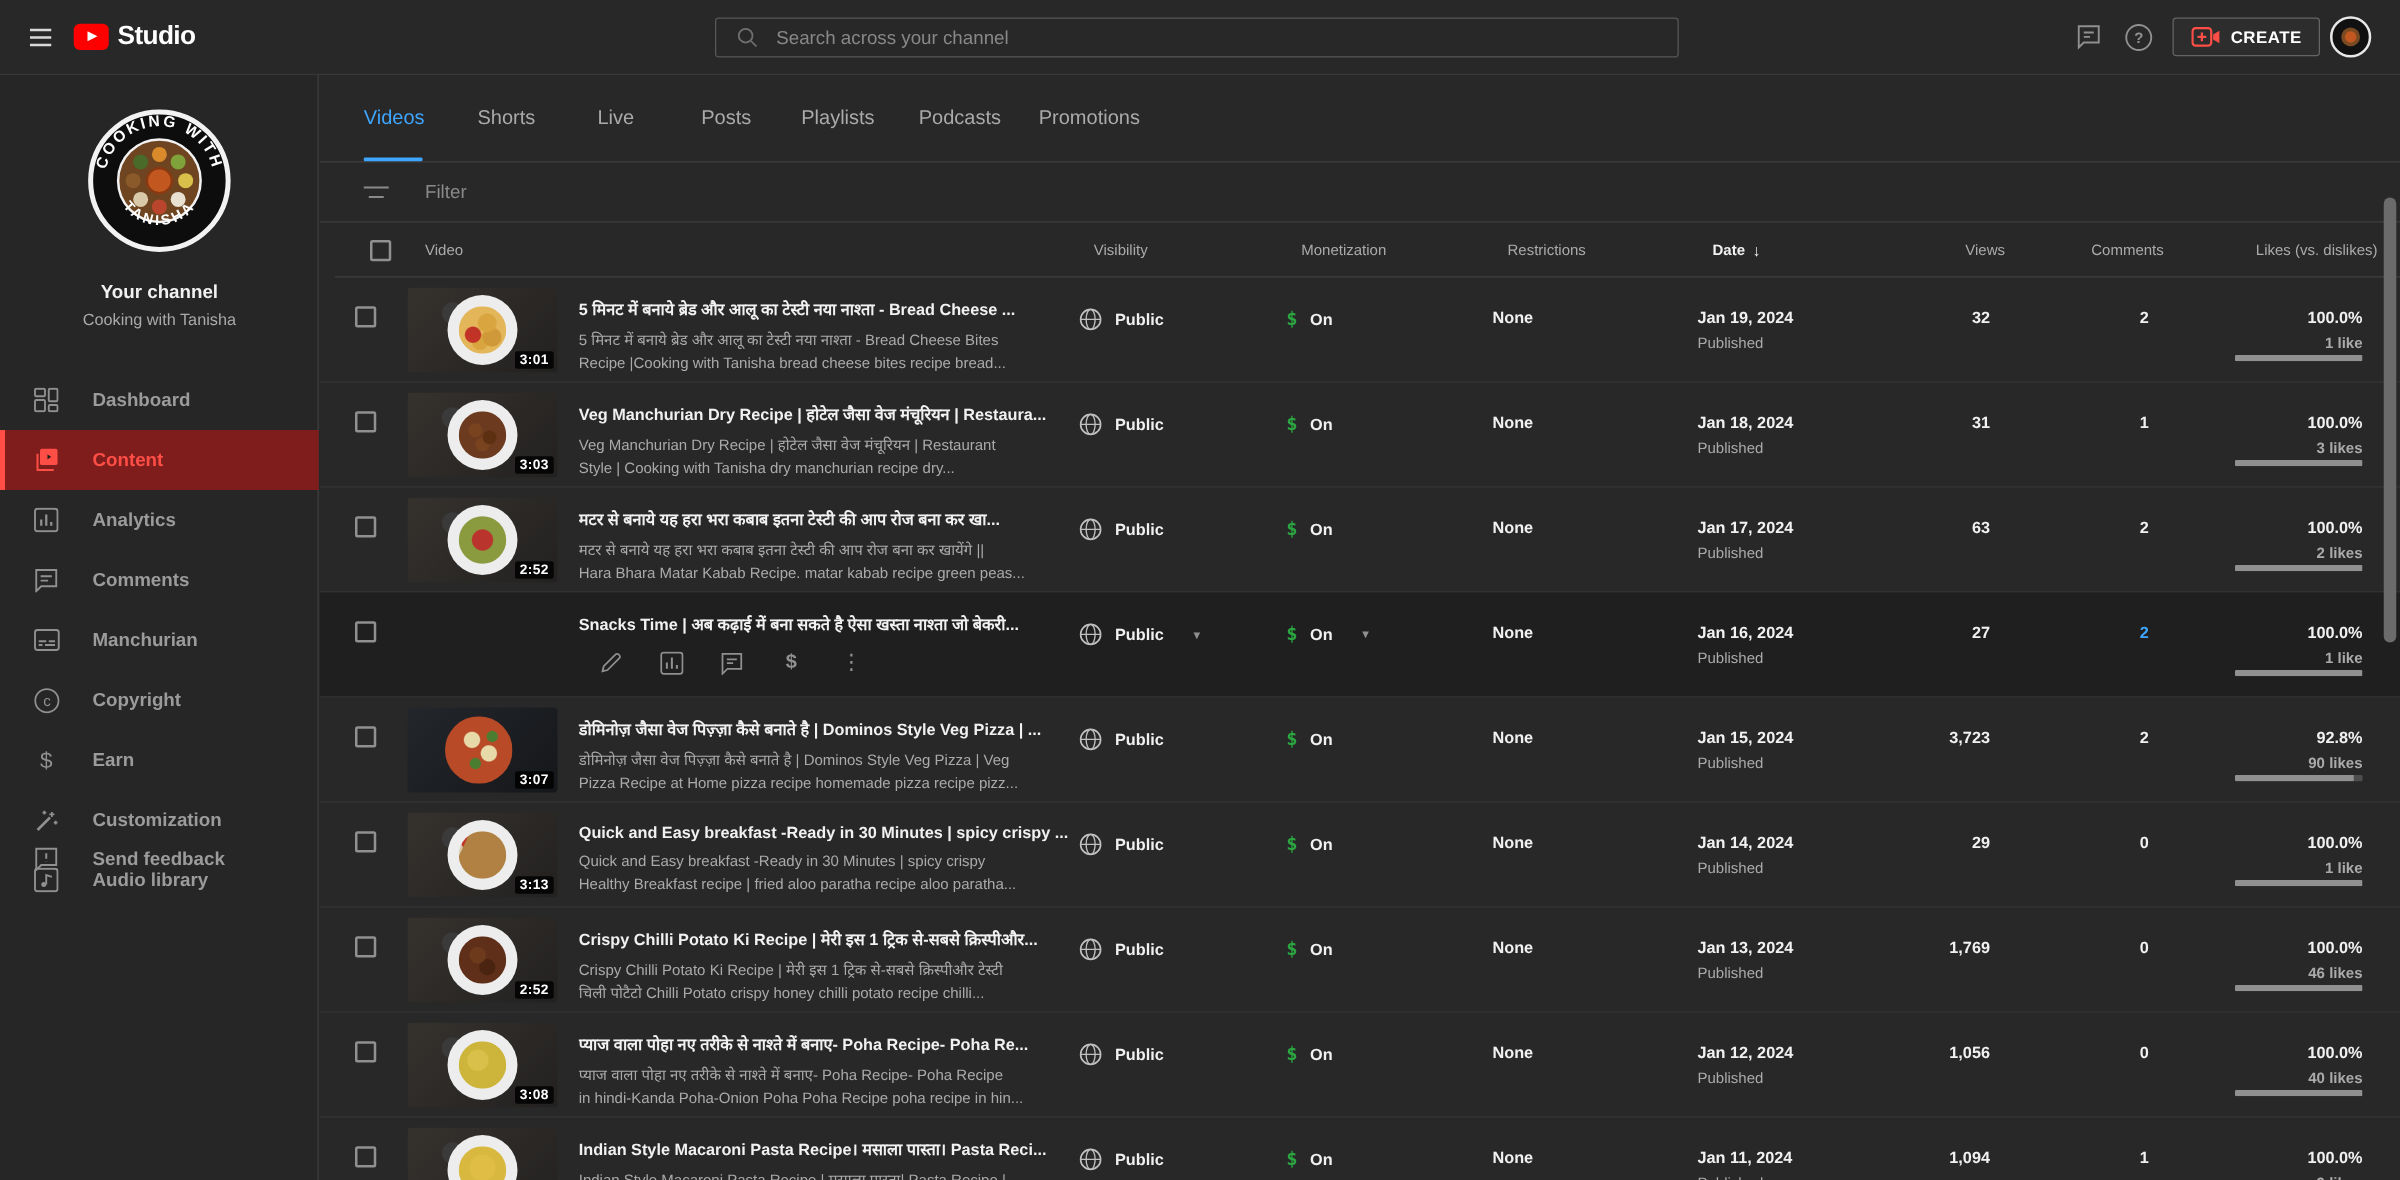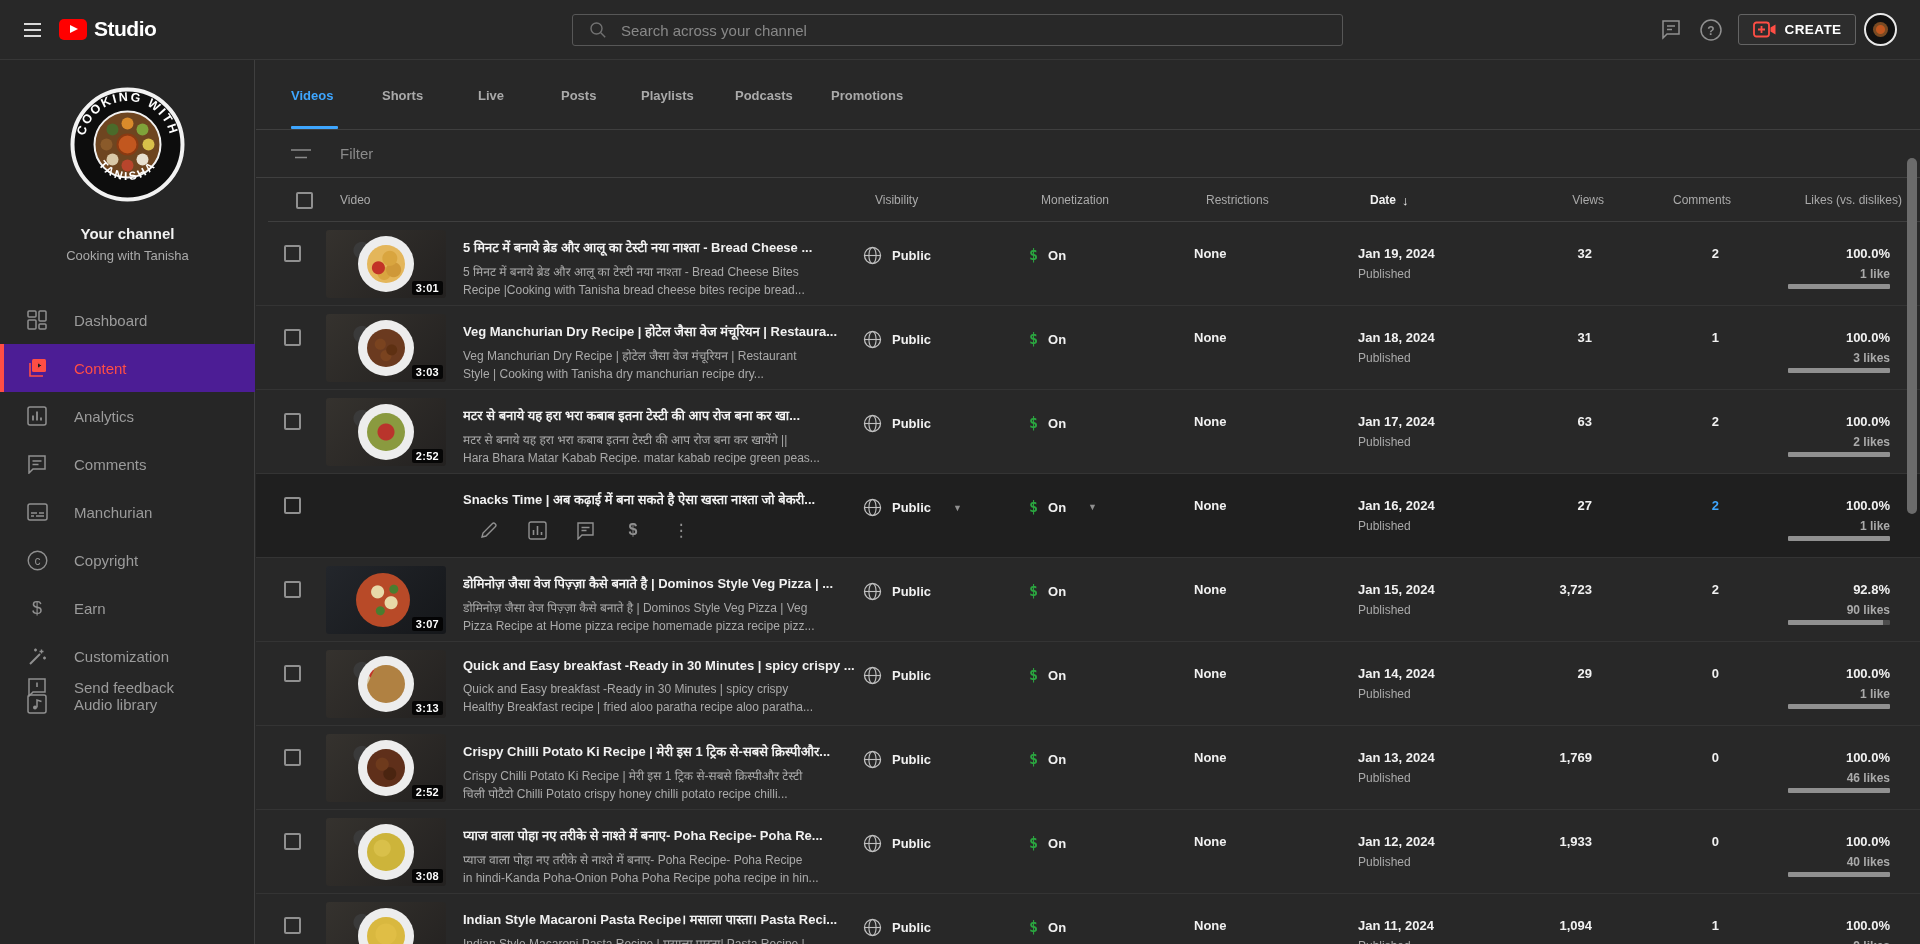--- a/index.html
+++ b/index.html
@@ -39,32 +39,32 @@
   
   .sidebar{position:absolute;left:0;top:60px;width:255px;height:884px;background:var(--side-bg);
     border-right:1px solid var(--line);}
   .ch-logo{position:absolute;left:70px;top:27px;width:115px;height:115px;border-radius:50%;cursor:pointer;}
   .ch-title{position:absolute;left:0;top:165px;width:255px;text-align:center;color:var(--txt);
     font-size:15px;font-weight:bold;}
   .ch-name{position:absolute;left:0;top:188px;width:255px;text-align:center;color:var(--sub);font-size:13px;}
   .nav{position:absolute;left:0;top:236px;width:255px;}
   .nav-item{position:relative;height:48px;display:flex;align-items:center;cursor:pointer;color:var(--dim);}
   .nav-item .nicon{position:absolute;left:26px;width:22px;height:22px;display:flex;align-items:center;justify-content:center;}
-  .nav-item .nlabel{position:absolute;left:74px;font-size:15px;font-weight:normal;color:#9b9b9b;}
-  .nav-item.active{background:#4c1d95;}
+  .nav-item .nlabel{position:absolute;left:74px;font-size:15px;font-weight:bold;color:#9b9b9b;}
+  .nav-item.active{background:#7f1d1d;}
   .nav-item.active:before{content:"";position:absolute;left:0;top:0;width:4px;height:48px;background:var(--red);}
   .nav-item.active .nlabel{color:var(--red);}
   .nav-item.active .nicon svg *{stroke:var(--red) !important;}
   .nav-item.active .nicon svg .fillpart{fill:var(--red) !important;stroke:none !important;}
   .nav-foot{position:absolute;left:0;top:603px;width:255px;}
   
   .main{position:absolute;left:256px;top:60px;width:1664px;height:884px;background:var(--bg);}
   .tabsbar{position:relative;height:70px;border-bottom:1px solid var(--line);}
   .tab{position:absolute;top:0;height:70px;display:flex;align-items:center;color:var(--sub);
-    font-size:13px;font-weight:bold;cursor:pointer;}
+    font-size:16px;font-weight:normal;cursor:pointer;}
   .tab.active{color:var(--blue);}
   .tab-underline{position:absolute;height:3px;background:var(--blue);bottom:0;border-radius:1px;}
   .filterbar{position:relative;height:48px;border-bottom:1px solid var(--line);display:flex;align-items:center;}
   .ficon{position:absolute;left:34px;}
   .flabel{position:absolute;left:84px;color:#8a8a8a;font-size:15px;}
   
   .thead{position:relative;height:44px;border-bottom:1px solid var(--line);font-size:12px;color:var(--sub);margin-left:12px;}
   .thead .h{position:absolute;top:0;height:44px;display:flex;align-items:center;}
   .rows{position:relative;height:722px;overflow:hidden;}
   .row{position:relative;height:84px;border-bottom:1px solid #343434;}
@@ -709,21 +709,21 @@
     <div class="cell c-mon">
       <span class="dollar">$</span>
       <span class="vtext">On</span>
 
     </div>
     <div class="cell c-res">None</div>
     <div class="cell c-date">
       <div class="dt">Jan 12, 2024</div>
       <div class="sub">Published</div>
     </div>
-    <div class="cell c-views">1,933</div>
+    <div class="cell c-views">1,056</div>
     <div class="cell c-com">0</div>
     <div class="cell c-likes">
       <div class="pct">100.0%</div>
       <div class="sub">40 likes</div>
       <div class="bar">
             <div class="fill" style="width: 100%;"></div>
           </div>
     </div>
   </div>
 

